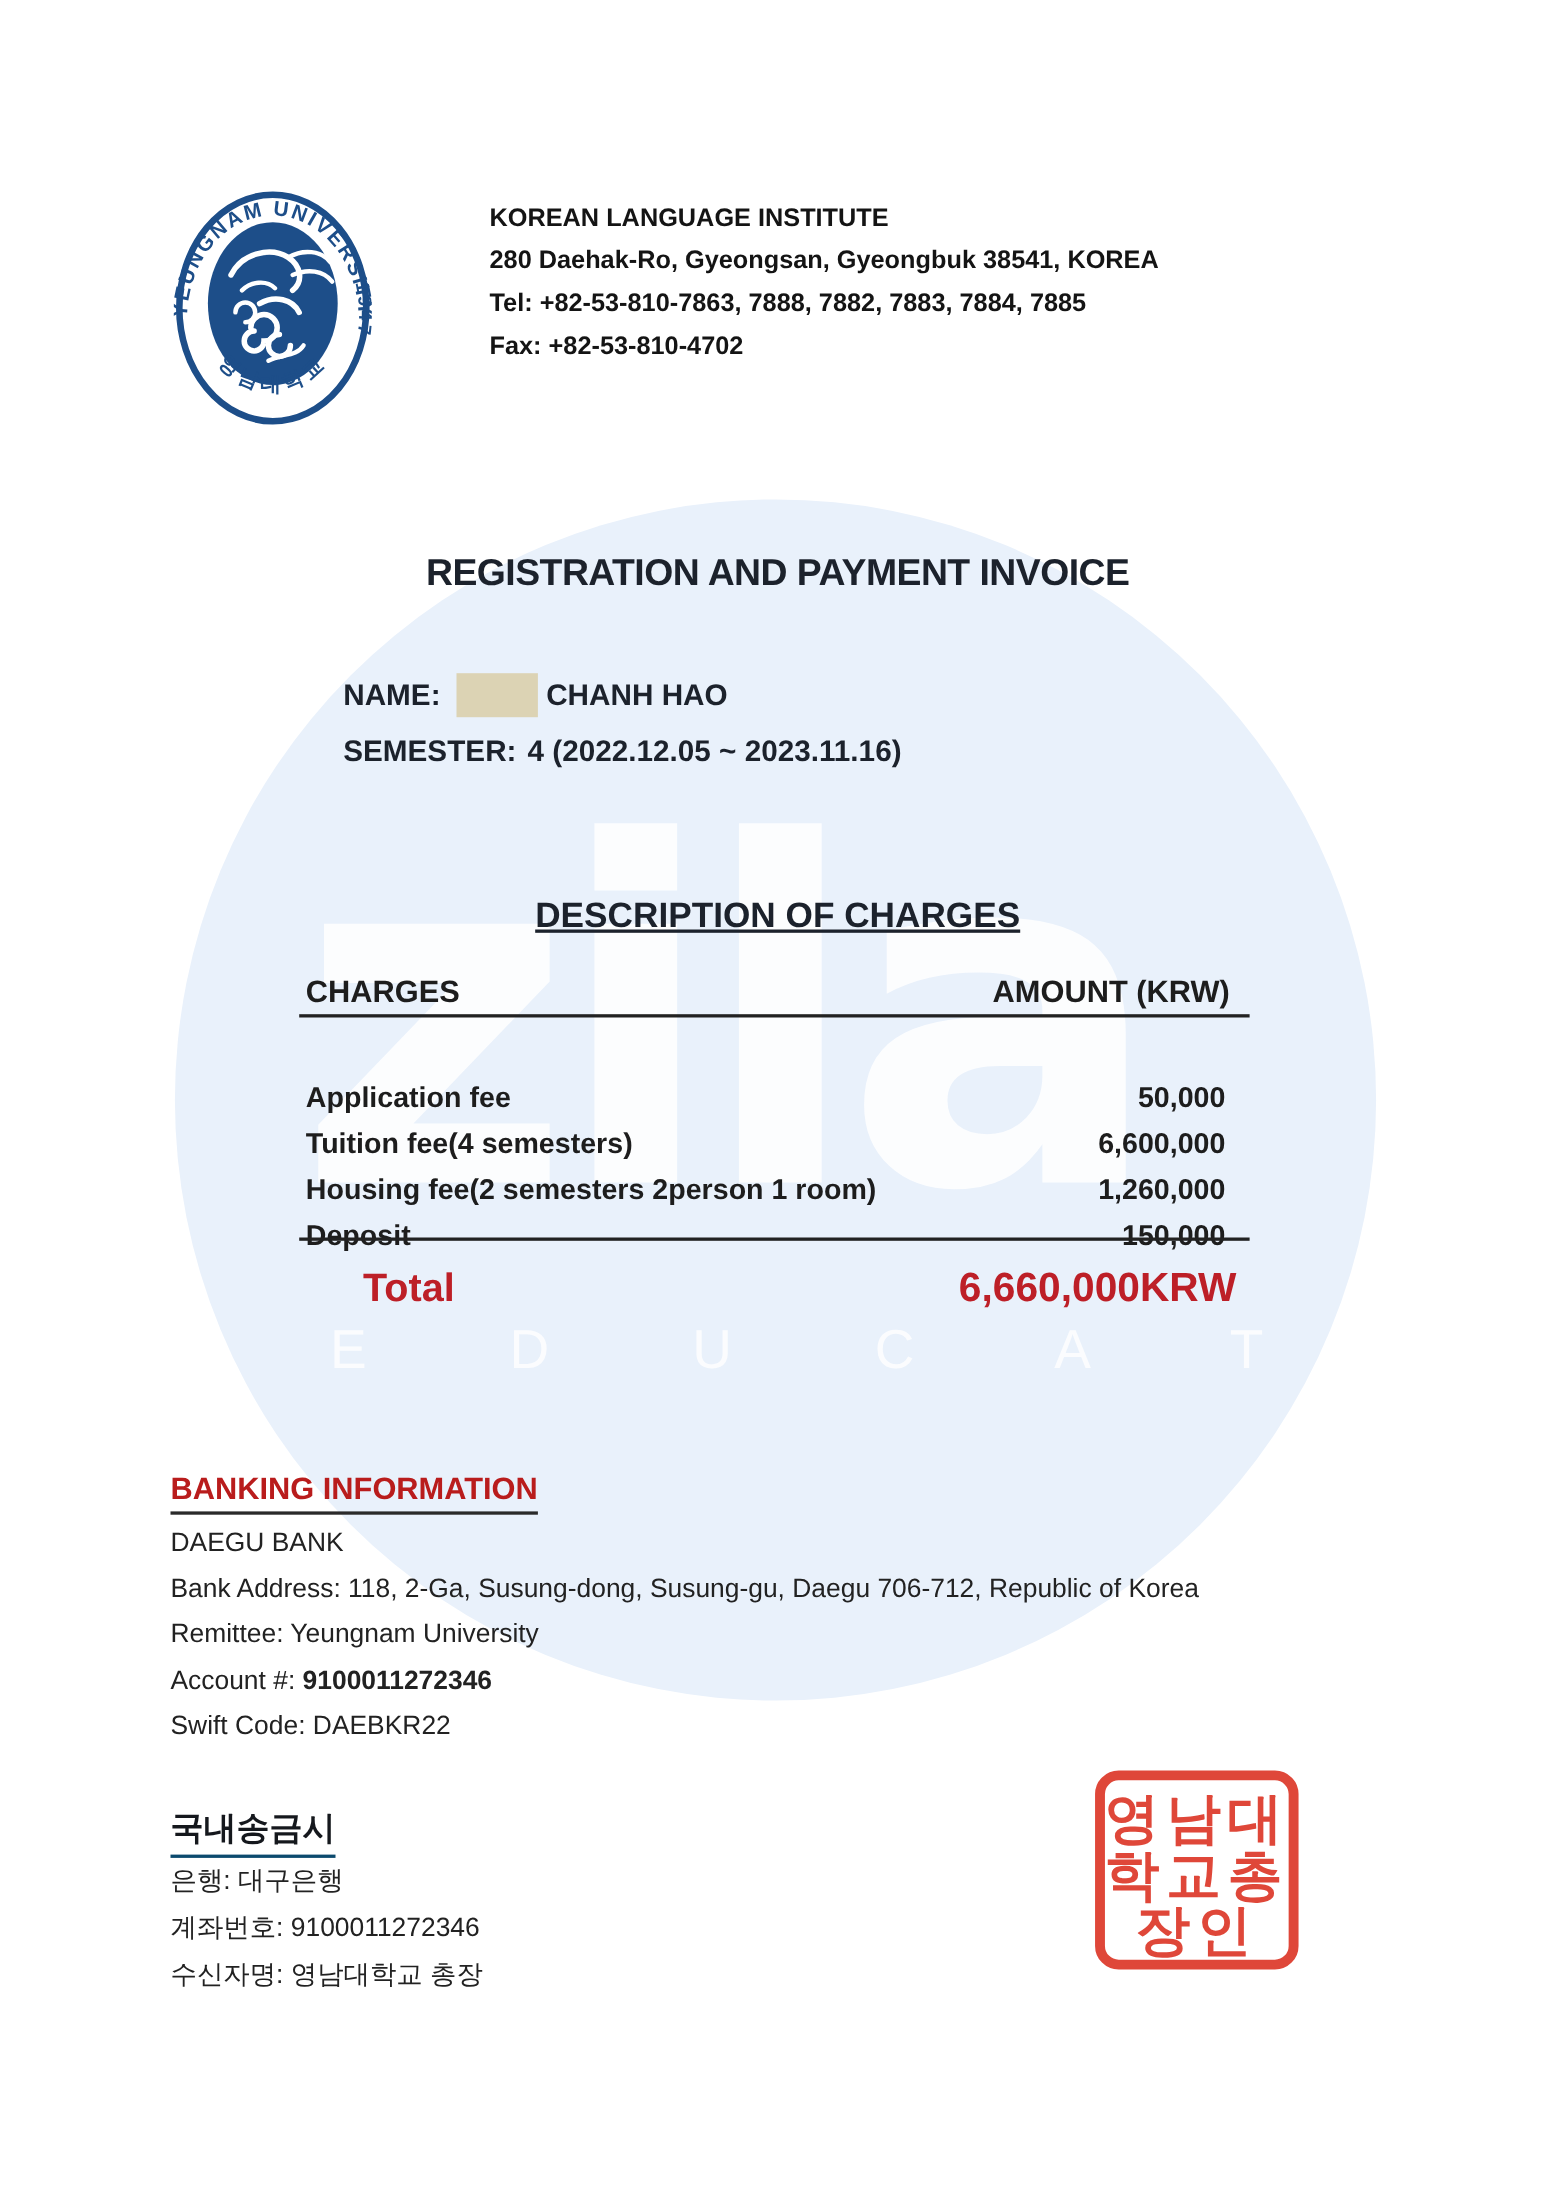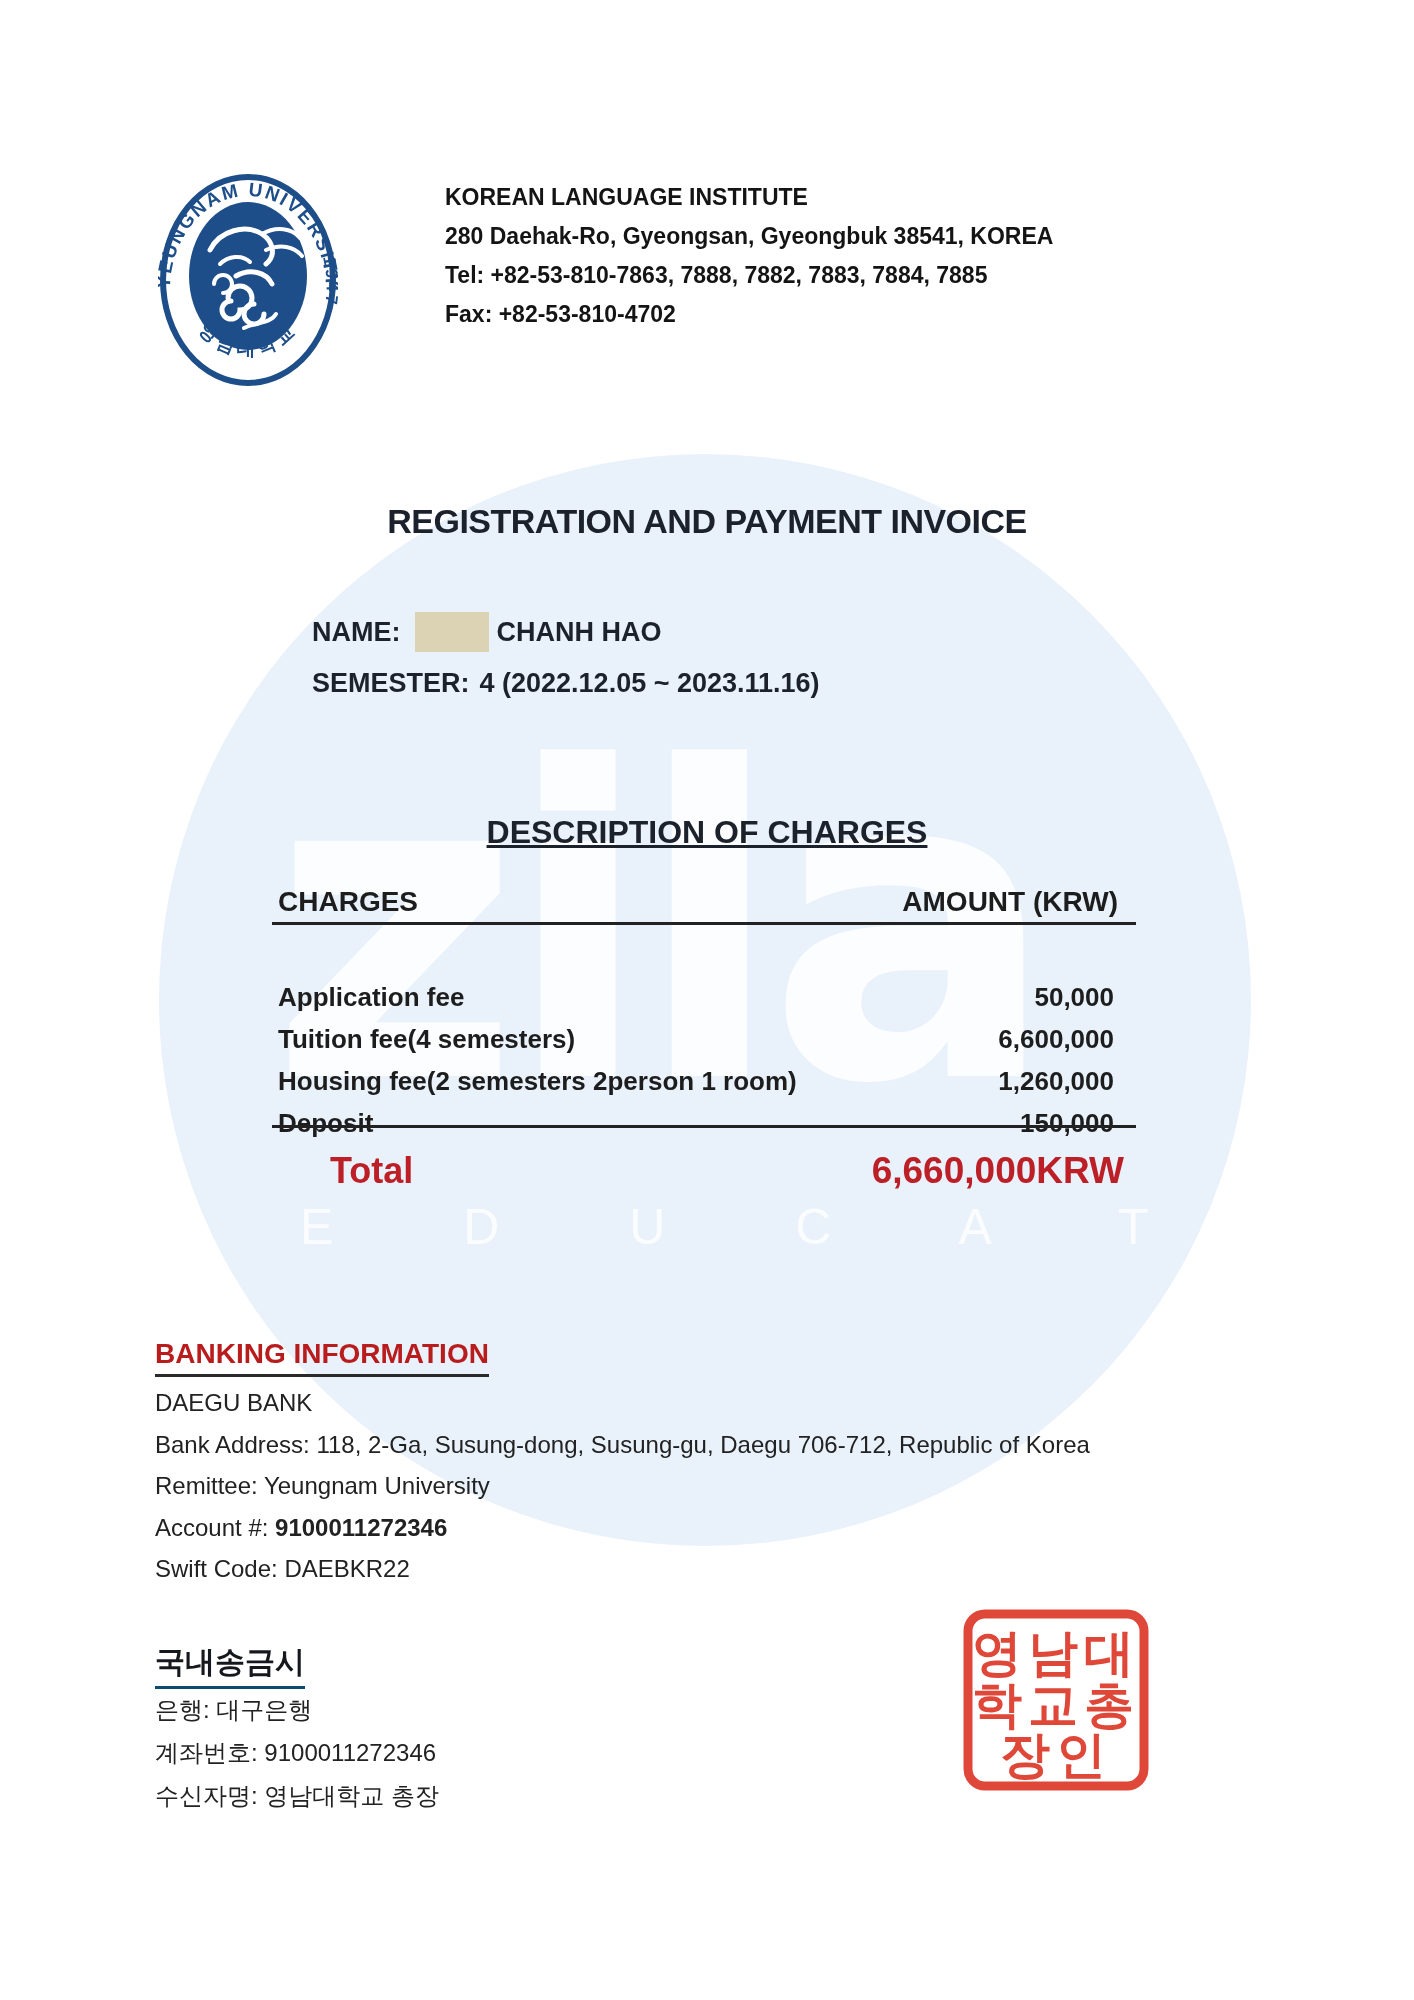--- a/index.html
+++ b/index.html
@@ -59,21 +59,21 @@
     border-bottom:3px solid #2a2a2a;padding-bottom:4px;}
   #banking-lines{left:155px;top:1382px;font-size:24px;line-height:41.5px;color:#222;white-space:nowrap;}
   #banking-lines .bold{font-weight:bold;}
 
   
   #domestic-heading{left:155px;top:1642px;font-size:30px;font-weight:bold;color:#15181d;
     border-bottom:3px solid #0c4a6e;padding-bottom:3px;}
   #domestic-lines{left:155px;top:1688px;font-size:24px;line-height:43px;color:#222;white-space:nowrap;}
 
   
-  #stamp{left:962px;top:1608px;width:188px;height:184px;opacity:0.93;}
+  #stamp{left:994px;top:1608px;width:188px;height:184px;opacity:0.93;}
 </style>
 </head>
 <body>
 
 <div id="page">
 
   <div class="abs" id="wm-circle"></div>
   <div class="abs" id="wm-word">zila</div>
   <div class="abs" id="wm-sub">E D U C A T I O N</div>
 

